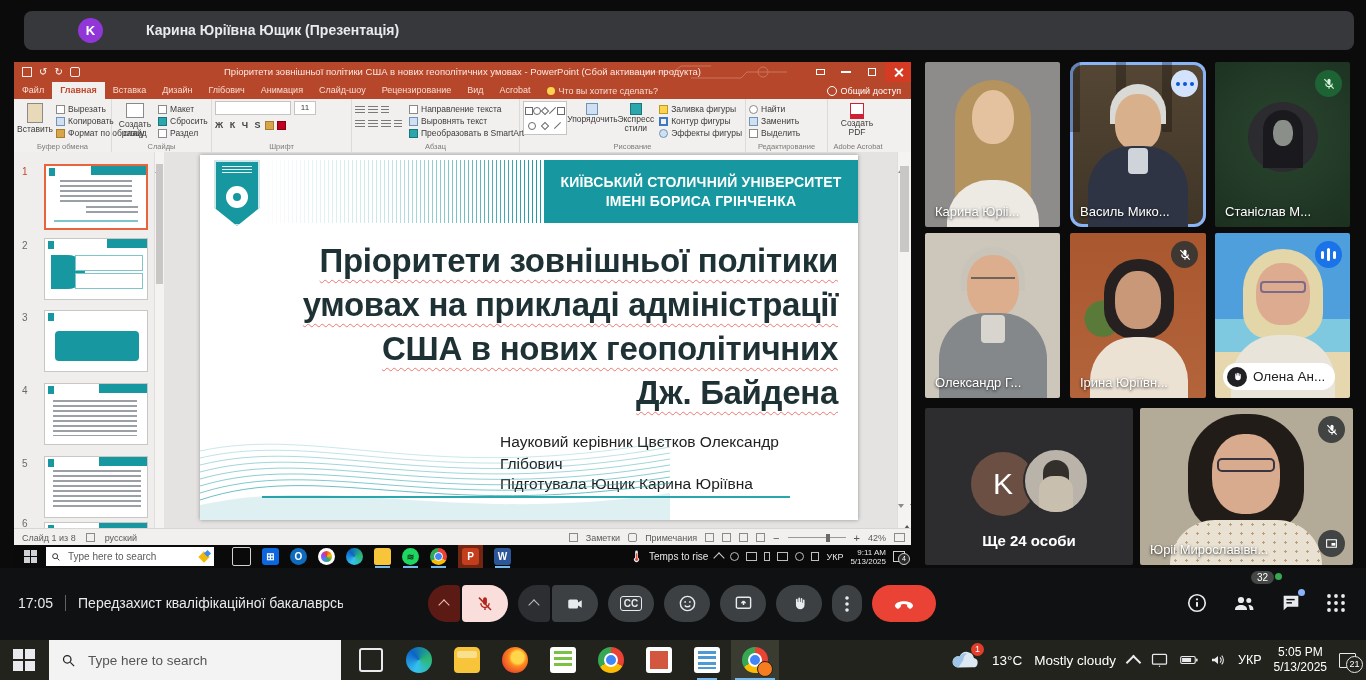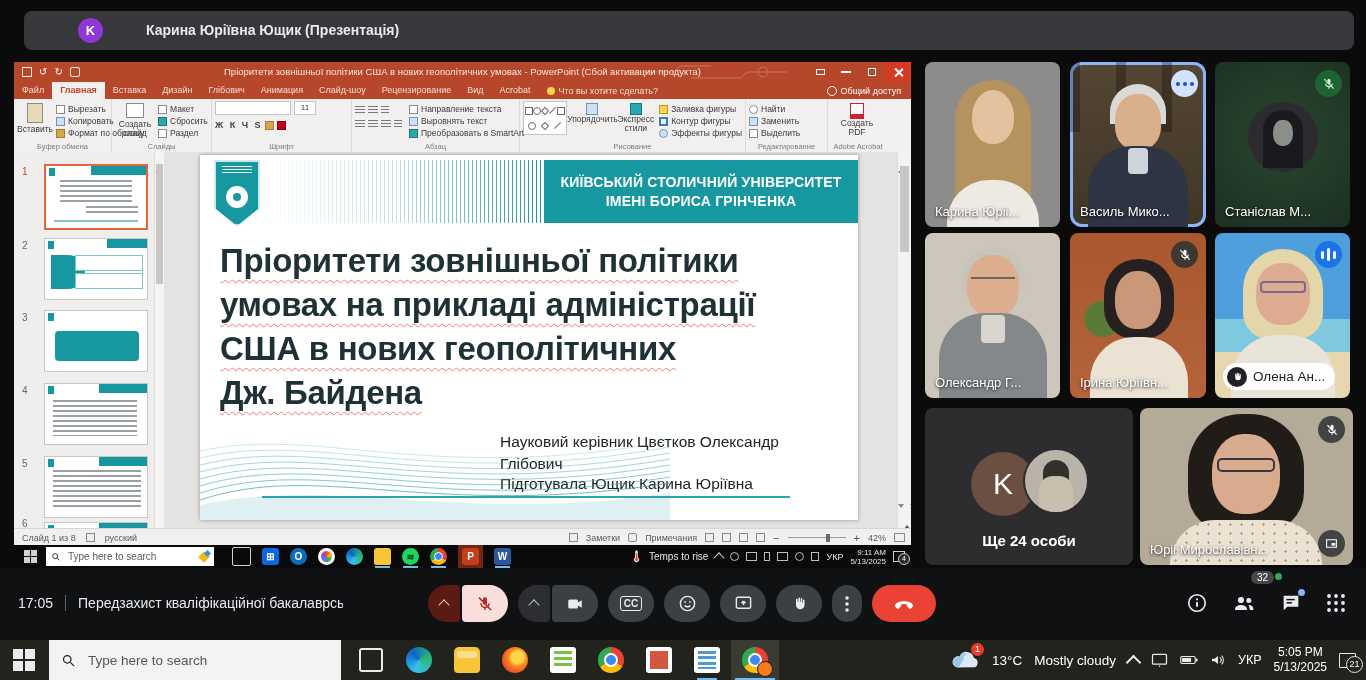--- a/index.html
+++ b/index.html
@@ -77,21 +77,21 @@
   .stripes{position:absolute;left:60px;top:0;width:284px;height:63px;
     background:repeating-linear-gradient(90deg,#1798a0 0 1px,transparent 1px 4px);}
   .stripes::after{content:"";position:absolute;inset:0;background:linear-gradient(90deg,#fff 0%,rgba(255,255,255,.75) 45%,rgba(255,255,255,0) 100%);}
   .banner-solid{position:absolute;left:344px;top:0;width:314px;height:63px;background:#1798a0;color:#fff;
     display:flex;flex-direction:column;align-items:center;justify-content:center;gap:3px;font-weight:700;font-size:14px;letter-spacing:.2px;text-align:center;}
   .shield{position:absolute;left:14px;top:0;width:46px;height:66px;background:#1798a0;border:2px solid #cfe7e9;box-sizing:border-box;
     clip-path:polygon(0 0,100% 0,100% 72%,50% 100%,0 72%);display:flex;align-items:center;justify-content:center;}
   .shield .txt{position:absolute;top:4px;left:6px;right:6px;height:7px;background:repeating-linear-gradient(rgba(255,255,255,.9) 0 1px,transparent 1px 3px);}
   .shield .emb{width:22px;height:22px;border-radius:50%;background:#fff;margin-top:8px;position:relative;}
   .shield .emb::after{content:"";position:absolute;left:7px;top:7px;width:8px;height:8px;border-radius:50%;background:#1798a0;}
-  .s-title{position:absolute;left:20px;right:20px;top:84px;text-align:left;color:#1e3134;font-size:33px;font-weight:600;letter-spacing:-.3px;line-height:44px;}
+  .s-title{position:absolute;left:20px;right:20px;top:84px;text-align:right;color:#1e3134;font-size:33px;font-weight:600;letter-spacing:-.3px;line-height:44px;}
   .sp{text-decoration:underline;text-decoration-style:wavy;text-decoration-color:rgba(235,90,80,.8);text-decoration-thickness:1px;text-underline-offset:7px;}
   .s-sub{position:absolute;left:300px;top:276px;width:350px;color:#222;font-size:15.5px;line-height:22px;font-weight:500;}
   .s-author{position:absolute;left:300px;top:320px;width:350px;color:#222;font-size:15.5px;font-weight:500;}
   .s-line{position:absolute;left:62px;top:341px;width:528px;height:2px;background:#2aa7ad;}
   .waves{position:absolute;left:0;bottom:0;}
   
   .vscroll{position:absolute;right:0;top:0;width:13px;height:376px;background:#f4f3f2;border-left:1px solid #e0dedc;}
   .vscroll .sthumb{position:absolute;left:2px;top:14px;width:9px;height:86px;background:#c9c7c5;}
   .vnav{position:absolute;left:0;right:0;bottom:2px;}
   
@@ -120,21 +120,21 @@
   .ti-cell.active{background:rgba(196,62,28,.55);}
   .itray{margin-left:auto;display:flex;align-items:center;gap:7px;margin-right:6px;}
   .itray .txt{font-size:10px;color:#e6e6e6;}
   .chev{width:7px;height:7px;border-left:1.5px solid #cfcfcf;border-top:1.5px solid #cfcfcf;transform:rotate(45deg);margin-top:3px;}
   .mini{width:11px;height:9px;border:1px solid #bdbdbd;box-sizing:border-box;}
   .mini.r{border-radius:50%;width:9px;height:9px;}
   .iclock{font-size:8px;line-height:9px;text-align:right;color:#e6e6e6;}
   .notif{position:relative;width:12px;height:11px;border:1px solid #cfcfcf;box-sizing:border-box;}
   .notif .n{position:absolute;right:-6px;bottom:-4px;background:#2b2b2b;border:1px solid #cfcfcf;border-radius:50%;font-size:7px;width:10px;height:10px;line-height:10px;text-align:center;color:#fff;}
   
-  .tile{position:absolute;border-radius:8px;overflow:hidden;background:#1e1e20;}
+  .tile{position:absolute;border-radius:2px;overflow:hidden;background:#1e1e20;}
   .tname{position:absolute;left:10px;bottom:8px;color:#fff;font-size:13px;font-weight:500;text-shadow:0 1px 3px rgba(0,0,0,.9);white-space:nowrap;}
   .badge{position:absolute;top:8px;right:8px;width:27px;height:27px;border-radius:50%;display:flex;align-items:center;justify-content:center;}
   .badge.mic{background:rgba(45,49,51,.85);color:#fff;}
   .badge.grn{background:#1d6334;color:#d7f2dc;}
   .badge.dots{background:#d3e3fd;}
   .badge.dots i{width:4px;height:4px;border-radius:50%;background:#0b57d0;margin:0 1.5px;}
   .badge.snd{background:#1a73e8;}
   .badge.snd i{width:3px;border-radius:2px;background:#fff;margin:0 1.5px;}
   .pers{position:absolute;left:0;right:0;bottom:0;top:0;}
   .pp{position:absolute;}

